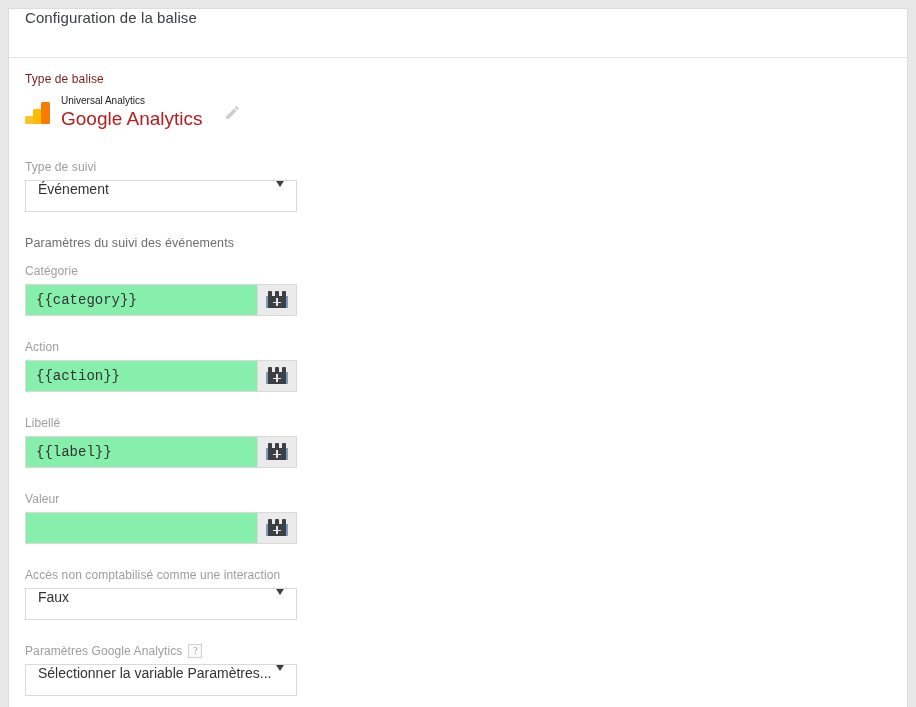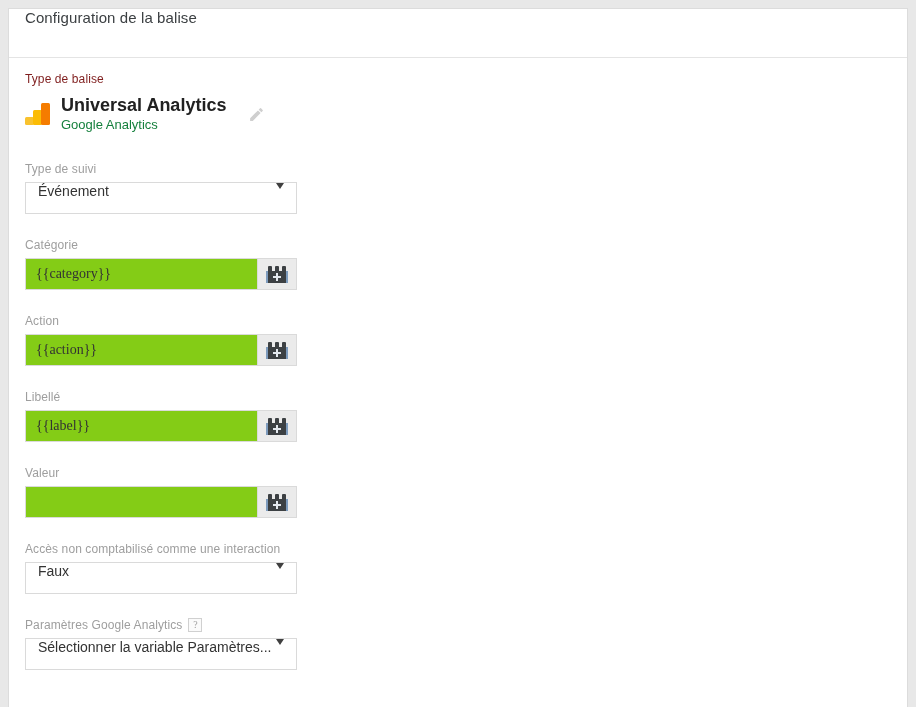--- a/index.html
+++ b/index.html
@@ -65,27 +65,27 @@
     position: absolute;
     bottom: 2px;
     border-radius: 1.5px;
   }
   #ga-icon .bar-1 { left: 0px;  width: 9px;  height: 8px;  background: #f9c22e; }
   #ga-icon .bar-2 { left: 8px;  width: 9px;  height: 15px; background: #fbbc04; }
   #ga-icon .bar-3 { left: 16px; width: 9px;  height: 22px; background: #f57c00; }
 
   #tag-type-text { line-height: 1.3; }
   #tag-type-name {
-    font-size: 18px;
-    font-weight: bold;
+    font-size: 10px;
+    font-weight: normal;
     color: #212121;
   }
   #tag-type-vendor {
-    font-size: 13px;
-    color: #15803d;
+    font-size: 19px;
+    color: #b91c1c;
   }
 
   #edit-tag-type-button {
     margin-left: 18px;
     width: 24px;
     height: 24px;
     display: flex;
     align-items: center;
     justify-content: center;
     cursor: pointer;
@@ -138,26 +138,26 @@
   
   .field-row {
     display: flex;
     width: 272px;
     height: 32px;
   }
   .text-input {
     flex: 1;
     border: 1px solid #dadada;
     border-right: none;
-    font-family: Liberation Serif, serif;
+    font-family: Liberation Mono, monospace;
     font-size: 14px;
     color: #333333;
     padding: 0 10px;
     outline: none;
-    background: #84cc16;
+    background: #86efac;
     min-width: 0;
   }
   .var-button {
     width: 40px;
     border: 1px solid #dadada;
     background: #ebebeb;
     display: flex;
     align-items: center;
     justify-content: center;
     cursor: pointer;
@@ -261,20 +261,21 @@
     </div>
 
     <div class="field-block">
       <div class="field-label">Type de suivi</div>
       <div class="select-wrap">
         <span class="select-value">Événement</span>
         <span class="select-arrow"></span>
       </div>
     </div>
 
+    <div class="section-heading">Paramètres du suivi des événements</div>
 
     <div class="field-block">
       <div class="field-label">Catégorie</div>
       <div class="field-row">
         <input class="text-input" type="text" value="{{category}}" style="">
         <button class="var-button">
           <span class="lego">
             <span class="stud s1"></span>
               <span class="stud s2"></span>
               <span class="stud s3"></span>

